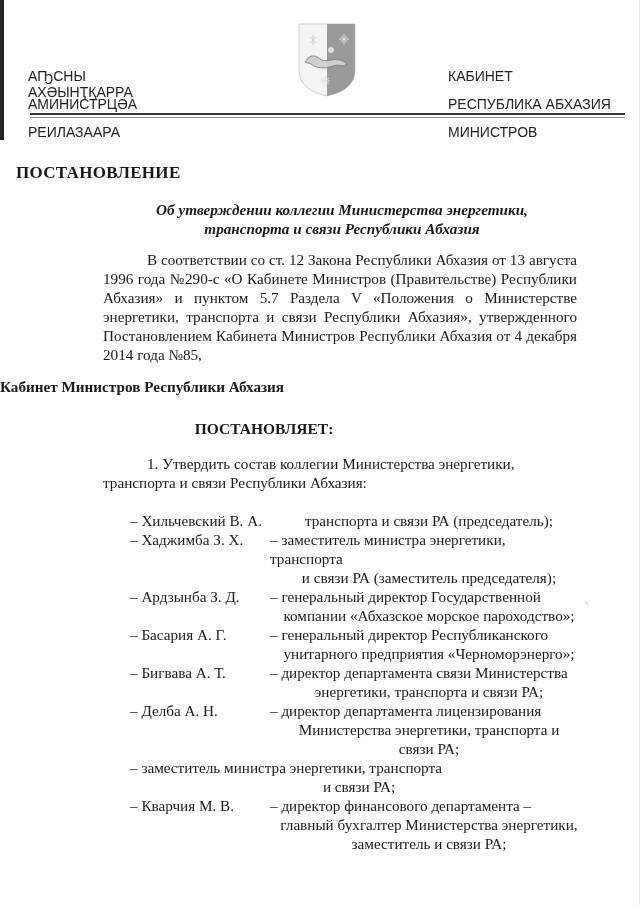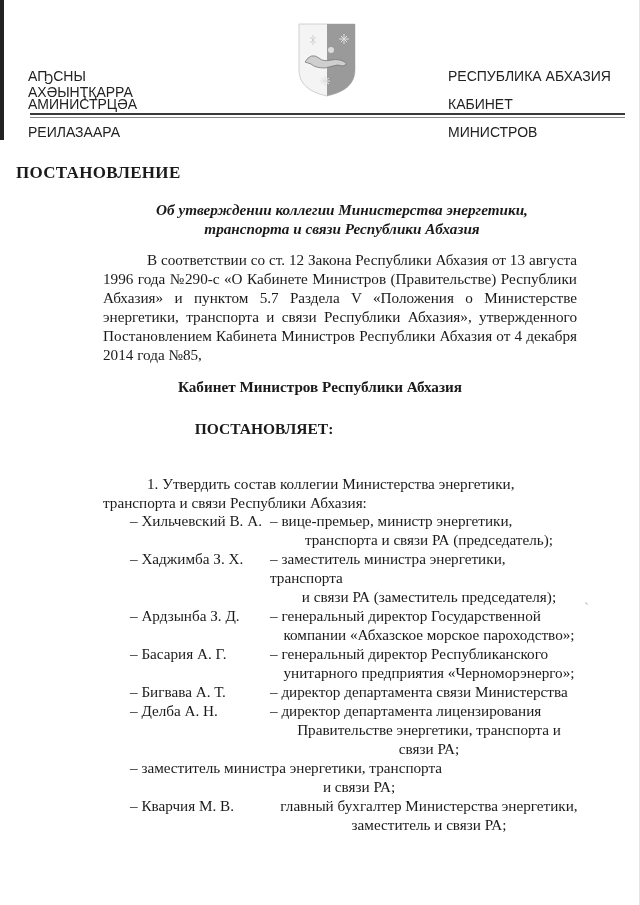--- a/index.html
+++ b/index.html
@@ -11,23 +11,23 @@
   .hdr-left { left: 28px; width: 160px; }
   .hdr-right { left: 448px; width: 180px; }
   .emblem { position: absolute; left: 297px; top: 22px; width: 60px; height: 76px; }
   .rule { position: absolute; left: 30px; width: 595px; }
   .rule1 { top: 113px; height: 2px; background: #3a3a3a; }
   .rule2 { top: 117px; height: 1px; background: #888; }
   .doc { font-family: "Liberation Serif", serif; font-size: 15.2px; color: #1a1a1a; }
   .title { position: absolute; top: 163px; left: 16px; width: 640px; text-align: left; font-weight: bold; font-size: 17px; letter-spacing: 0.3px; }
   .subtitle { position: absolute; top: 200px; left: 0; width: 640px; text-align: center; font-weight: bold; font-style: italic; line-height: 19px; margin-left: 22px; }
   .para { position: absolute; top: 250px; left: 103px; width: 474px; text-align: justify; line-height: 19px; text-indent: 44px; }
-  .cab { position: absolute; top: 378px; left: 0; width: 640px; text-align: center; font-weight: bold; }
+  .cab { position: absolute; top: 378px; left: 0; width: 640px; text-align: left; font-weight: bold; }
   .post { position: absolute; top: 420px; left: 0; width: 528px; text-align: center; font-weight: bold; font-size: 15.5px; }
-  .item1 { position: absolute; top: 474px; left: 103px; width: 474px; line-height: 19px; text-indent: 44px; }
+  .item1 { position: absolute; top: 454px; left: 103px; width: 474px; line-height: 19px; text-indent: 44px; }
   .members { position: absolute; top: 511px; left: 130px; width: 450px; }
   .member { display: flex; line-height: 19px; }
   .m-name { width: 140px; flex: none; white-space: nowrap; }
   .m-role { flex: 1; }
   .m-role span { display: block; }
   .m-role .cont { padding-left: 8px; text-align: center; }
   .speck { position: absolute; background: #bbb; }
 </style>
 </head>
 <body>
@@ -59,22 +59,22 @@
     <line x1="24" y1="56" x2="32" y2="62"></line>
       <line x1="32" y1="56" x2="24" y2="62"></line>
       <line x1="28" y1="54" x2="28" y2="64"></line>
       <line x1="23" y1="59" x2="33" y2="59"></line>
   </g>
   <path d="M8 40 Q14 30 22 36 Q26 40 34 38 Q44 36 50 42 L46 44 Q40 42 36 44 L28 46 Q18 46 14 42 Z" fill="#cfcfcf" stroke="#777" stroke-width="0.8"></path>
   <circle cx="34" cy="28" r="3" fill="#dcdcdc"></circle>
 </svg>
 
 <div class="hdr-col hdr-right">
+  <div>КАБИНЕТ</div>
   <div>РЕСПУБЛИКА АБХАЗИЯ</div>
-  <div>КАБИНЕТ</div>
   <div>МИНИСТРОВ</div>
 </div>
 
 <div class="rule rule1"></div>
 <div class="rule rule2"></div>
 
 <div class="doc">
   <div class="title">ПОСТАНОВЛЕНИЕ</div>
   <div class="subtitle">
     <div>Об утверждении коллегии Министерства энергетики,</div>
@@ -82,21 +82,20 @@
   </div>
   <div class="para">В соответствии со ст. 12 Закона Республики Абхазия от 13 августа 1996 года №290-с «О Кабинете Министров (Правительстве) Республики Абхазия» и пунктом 5.7 Раздела V «Положения о Министерстве энергетики, транспорта и связи Республики Абхазия», утвержденного Постановлением Кабинета Министров Республики Абхазия от 4 декабря 2014 года №85,</div>
   <div class="cab">Кабинет Министров Республики Абхазия</div>
   <div class="post">ПОСТАНОВЛЯЕТ:</div>
   <div class="item1">1. Утвердить состав коллегии Министерства энергетики, транспорта и связи Республики Абхазия:</div>
 
   <div class="members">
     <div class="member">
       <div class="m-name">– Хильчевский В. А.</div>
       <div class="m-role">
-        <span>– вице-премьер, министр энергетики,</span>
         <span class="cont">транспорта и связи РА (председатель);</span>
       </div>
     </div>
     <div class="member">
       <div class="m-name">– Хаджимба З. Х.</div>
       <div class="m-role">
         <span>– заместитель министра энергетики, транспорта</span>
         <span class="cont">и связи РА (заместитель председателя);</span>
       </div>
     </div>
@@ -111,39 +110,41 @@
       <div class="m-name">– Басария А. Г.</div>
       <div class="m-role">
         <span>– генеральный директор Республиканского</span>
         <span class="cont">унитарного предприятия «Черноморэнерго»;</span>
       </div>
     </div>
     <div class="member">
       <div class="m-name">– Бигвава А. Т.</div>
       <div class="m-role">
         <span>– директор департамента связи Министерства</span>
+        <span class="cont">энергетики, транспорта и связи РА;</span>
       </div>
     </div>
     <div class="member">
       <div class="m-name">– Делба А. Н.</div>
       <div class="m-role">
         <span>– директор департамента лицензирования</span>
-        <span class="cont">Правительстве энергетики, транспорта и</span>
+        <span class="cont">Министерства энергетики, транспорта и</span>
         <span class="cont">связи РА;</span>
       </div>
     </div>
     <div class="member">
       <div class="m-role">
         <span>– заместитель министра энергетики, транспорта</span>
         <span class="cont">и связи РА;</span>
       </div>
     </div>
     <div class="member">
       <div class="m-name">– Кварчия М. В.</div>
       <div class="m-role">
+        <span>– директор финансового департамента –</span>
         <span class="cont">главный бухгалтер Министерства энергетики,</span>
         <span class="cont">заместитель и связи РА;</span>
       </div>
     </div>
   </div>
 </div>
 
 <div class="speck" style="left:585px;top:603px;width:3px;height:1px;transform:rotate(45deg);"></div>
 
 </body></html>

